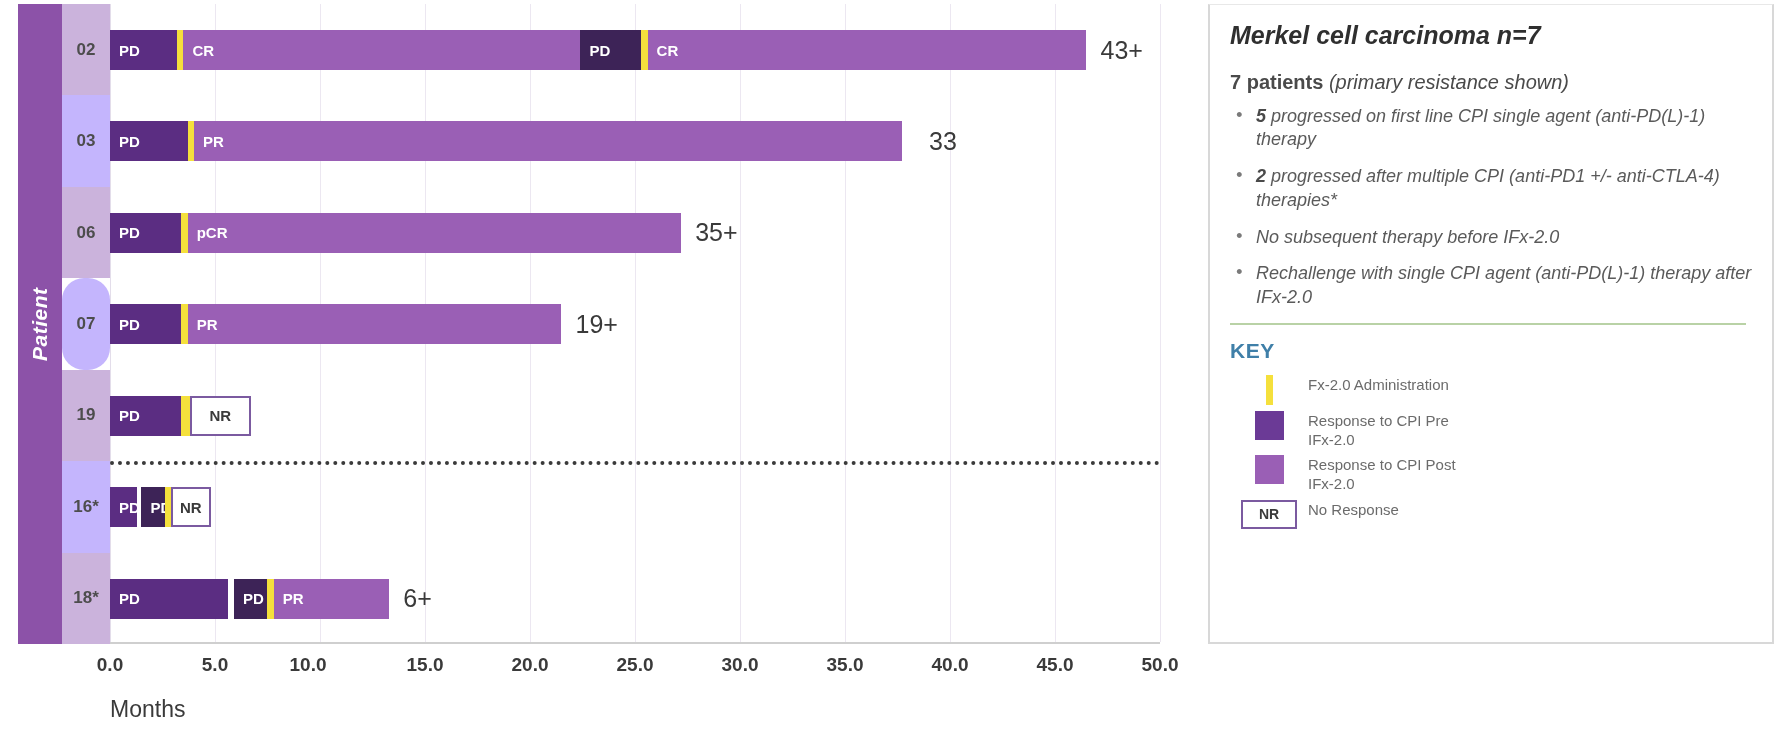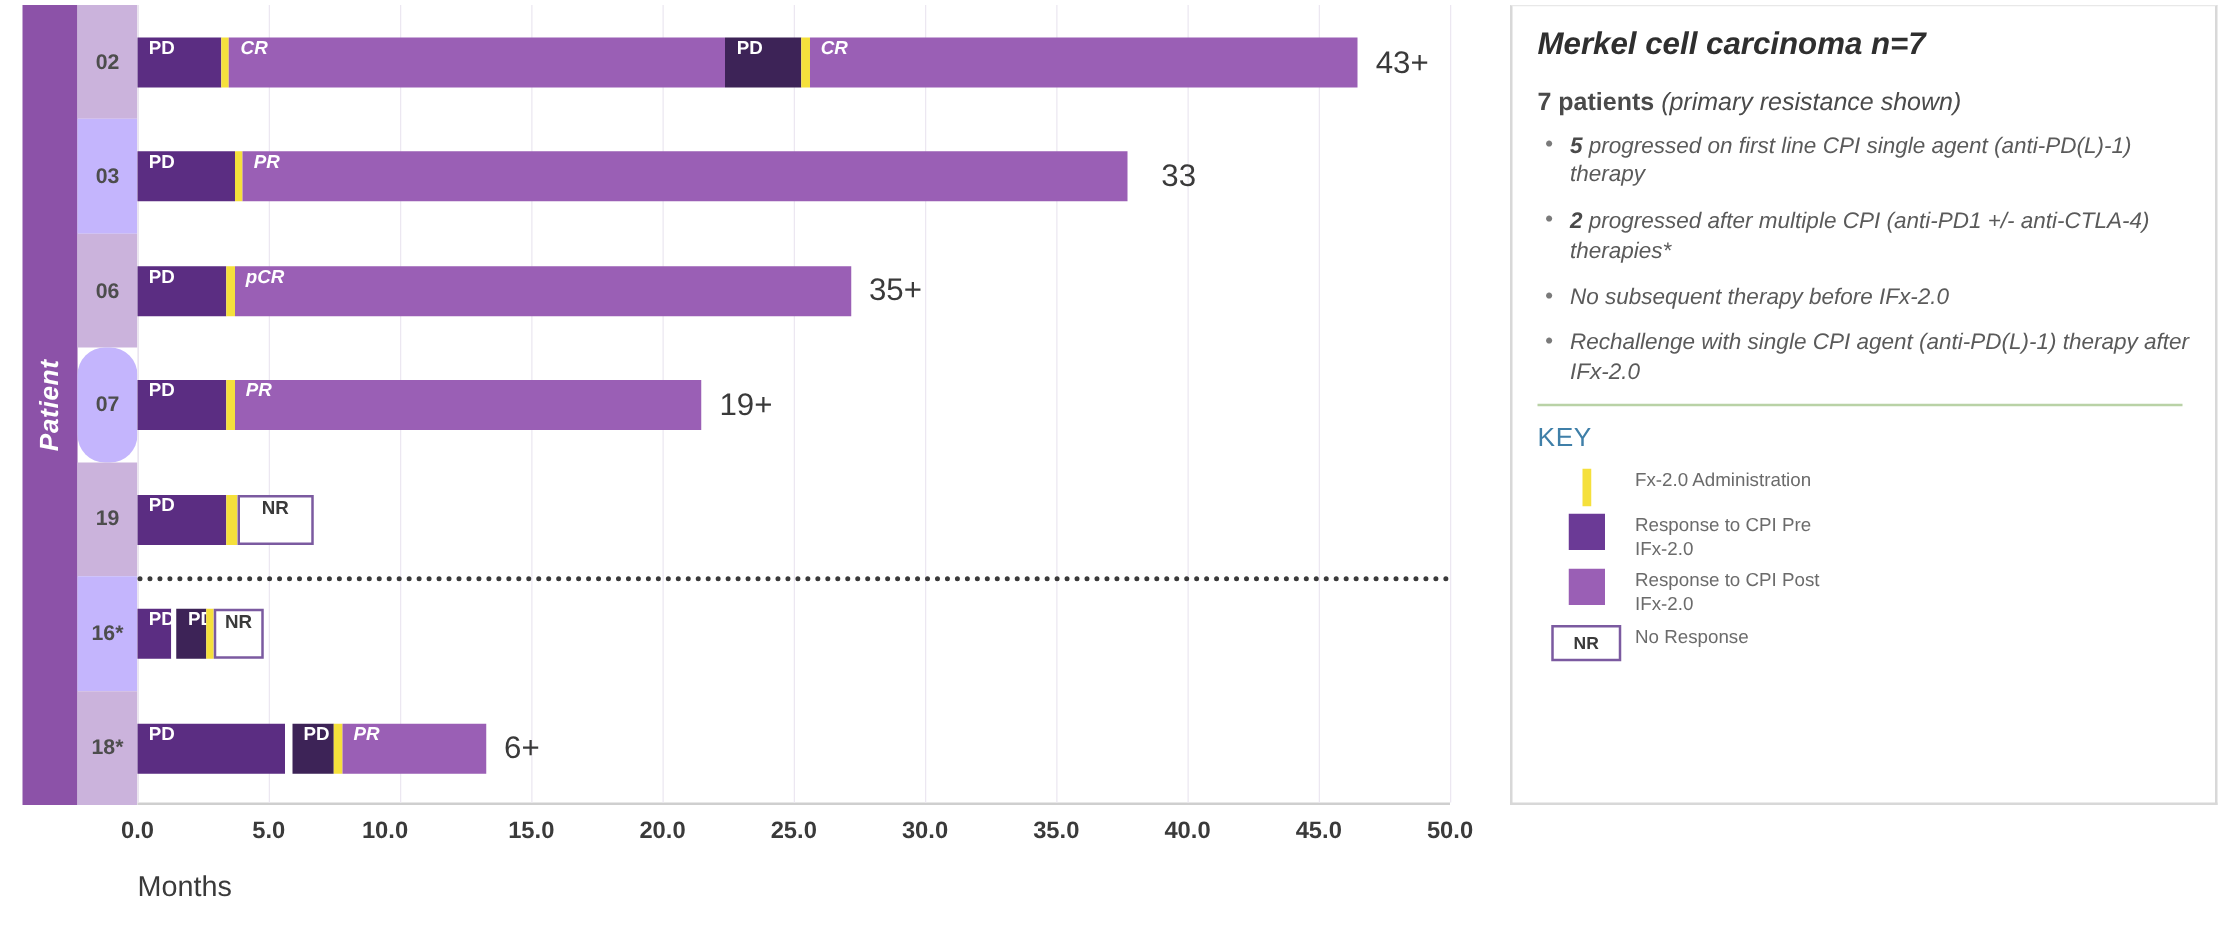--- a/index.html
+++ b/index.html
@@ -60,29 +60,29 @@
   
   .bar-row {
     position:absolute; left:0; right:0; height:40px;
   }
   .bar {
     position:absolute; top:0; height:40px;
     display:flex; align-items:stretch;
   }
   .seg {
     position:relative; height:40px;
-    display:flex; 
+    display:flex; align-items:center;
     font-size:15px; font-weight:bold; color:#ffffff;
     white-space:nowrap;
   }
   .seg .seg-label { padding-left:9px; padding-right:9px; }
   .seg.pre  { background:#5b2d82; }
   .seg.pre2 { background:#3d2357; }
   .seg.post { background:#9a5fb5; }
-  .seg.post .seg-label { font-style:italic; }
+  .seg.post .seg-label { }
   .seg.gap  { background:#ffffff; }
   .seg.dose { background:#f5e03c; width:7px; }
   .seg.nr {
     background:#ffffff; border:2px solid #7b5aa0; color:#3a3a3a;
     justify-content:center; font-style:normal;
   }
   .seg.nr .seg-label { color:#3a3a3a; font-weight:bold; }
 
   .bar-value {
     position:absolute; top:0; height:40px;
@@ -130,21 +130,21 @@
   }
   #bullets li .bullet-dot {
     position:absolute; left:6px; top:-1px; color:#7a7a7a; font-size:18px;
   }
   #bullets li .lead { font-weight:bold; color:#4a4a4a; }
 
   #key-rule {
     margin-top:4px; height:0; border-top:2px solid #b9d2a6; width:516px;
   }
   #key-title {
-    margin-top:14px; font-size:21px; font-weight:normal; color:#3f7fa8;
+    margin-top:14px; font-size:21px; font-weight:bold; color:#3f7fa8;
     letter-spacing:.5px;
   }
   #key-list { margin-top:10px; }
   .key-row {
     display:flex; align-items:flex-start; margin-bottom:4px; min-height:30px;
   }
   .key-swatch-wrap {
     width:78px; flex:0 0 78px; display:flex; justify-content:center;
     padding-top:2px;
   }

